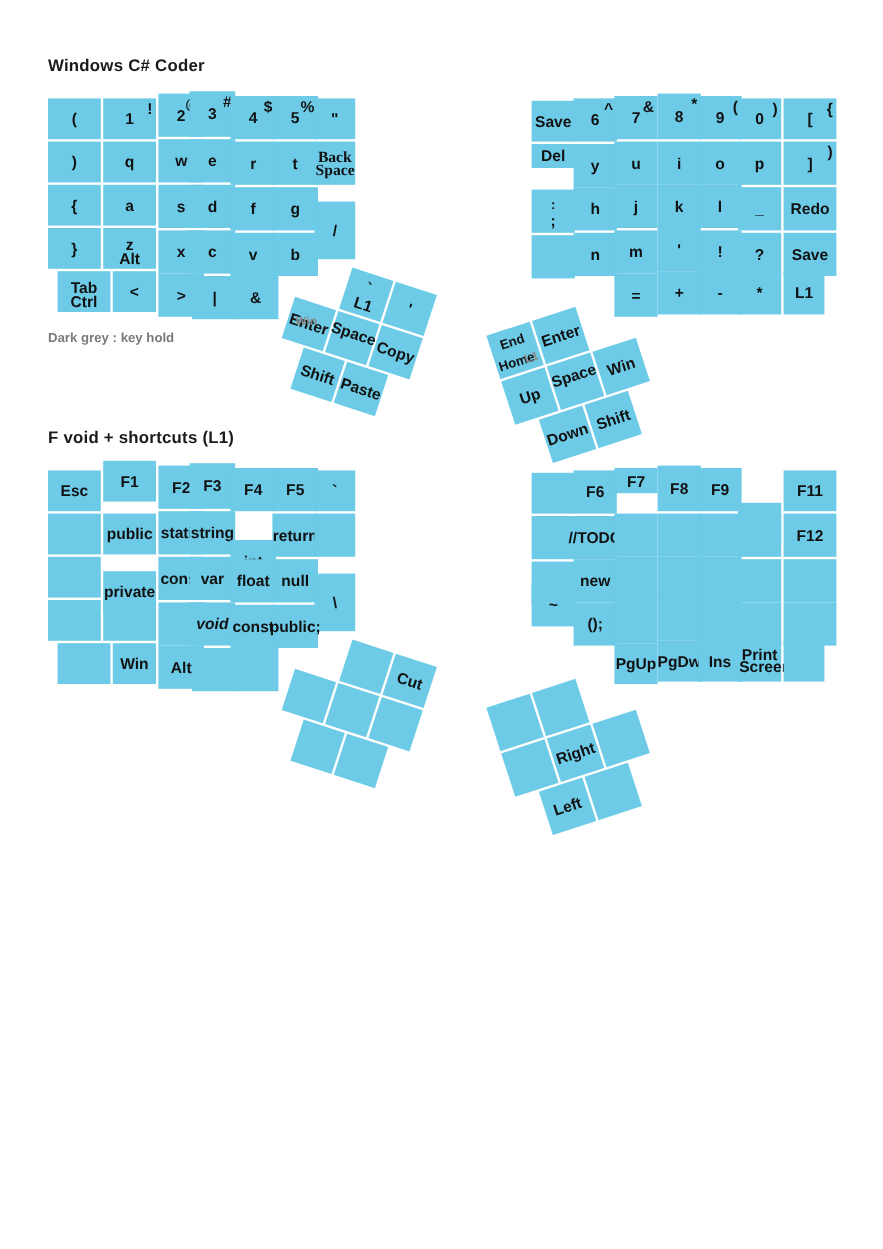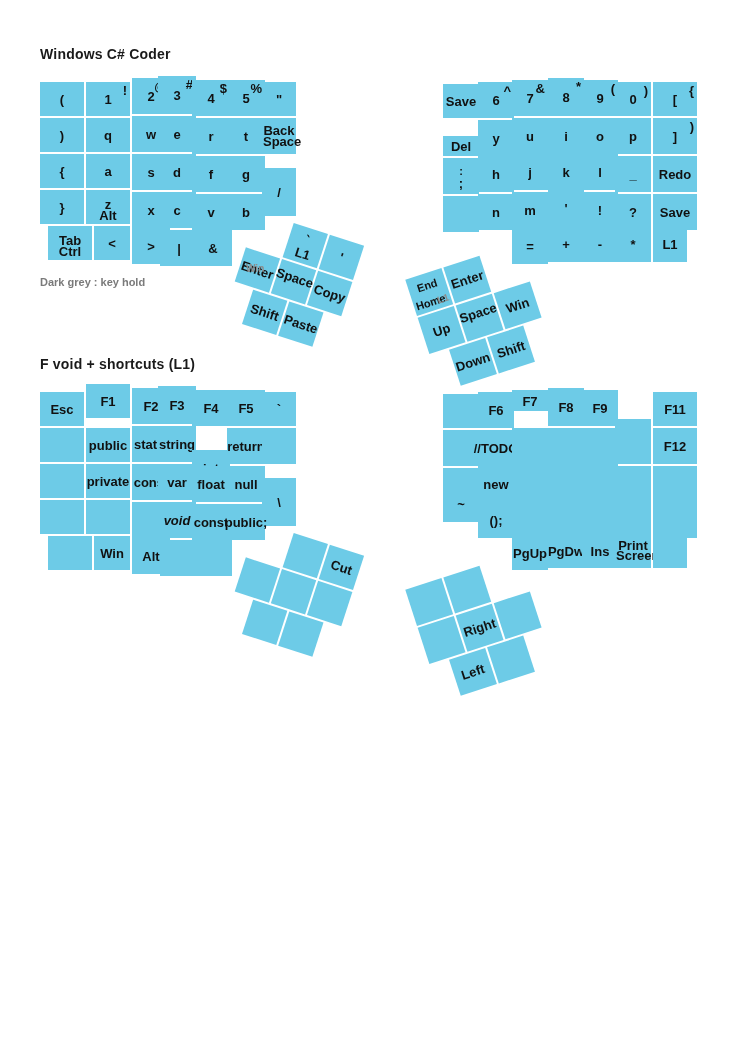--- a/index.html
+++ b/index.html
@@ -108,21 +108,21 @@
 <div class="key" style="left:158px;top:116px;width:38px;height:36px;">
   <span class="lbl c big">e</span>
 </div>
 <div class="key" style="left:192px;top:118px;width:38px;height:36px;">
   <span class="lbl c big">r</span>
 </div>
 <div class="key" style="left:227px;top:118px;width:38px;height:36px;">
   <span class="lbl c big">t</span>
 </div>
 <div class="key" style="left:262px;top:118px;width:34px;height:36px;">
-  <span class="lbl c small two-line" style="white-space:normal;width:32px;">Back Space</span>
+  <span class="lbl c small two-line" style="white-space:normal;width:32px;font-family:Liberation Serif, serif;">Back Space</span>
 </div>
 
 <div class="key" style="left:40px;top:154px;width:44px;height:34px;">
   <span class="lbl c big">{</span>
 </div>
 <div class="key" style="left:86px;top:154px;width:44px;height:34px;">
   <span class="lbl c big">a</span>
 </div>
 <div class="key" style="left:132px;top:154px;width:38px;height:36px;">
   <span class="lbl c big">s</span>
@@ -225,21 +225,21 @@
 </div>
 <div class="key" style="left:615px;top:82px;width:36px;height:34px;">
   <span class="lbl c big">0</span>
   <span class="lbl tr">)</span>
 </div>
 <div class="key" style="left:653px;top:82px;width:44px;height:34px;">
   <span class="lbl c big">[</span>
   <span class="lbl tr">{</span>
 </div>
 
-<div class="key" style="left:443px;top:136px;width:36px;height:20px;">
+<div class="key" style="left:443px;top:120px;width:36px;height:20px;">
   <span class="lbl c small">Del</span>
 </div>
 <div class="key" style="left:478px;top:120px;width:36px;height:36px;">
   <span class="lbl c big">y</span>
 </div>
 <div class="key" style="left:512px;top:118px;width:36px;height:36px;">
   <span class="lbl c big">u</span>
 </div>
 <div class="key" style="left:548px;top:118px;width:36px;height:36px;">
   <span class="lbl c big">i</span>
@@ -386,21 +386,21 @@
 <div class="key" style="left:227px;top:428px;width:38px;height:36px;">
   <span class="lbl c xsmall">return</span>
 </div>
 <div class="key" style="left:262px;top:428px;width:34px;height:36px;">
   <span class="lbl c xsmall"></span>
 </div>
 
 <div class="key" style="left:40px;top:464px;width:44px;height:34px;">
   <span class="lbl c xsmall"></span>
 </div>
-<div class="key" style="left:86px;top:464px;width:44px;height:34px;">
+<div class="key" style="left:86px;top:476px;width:44px;height:34px;">
   <span class="lbl c xsmall">private</span>
 </div>
 <div class="key" style="left:132px;top:464px;width:38px;height:36px;">
   <span class="lbl c xsmall">const</span>
 </div>
 <div class="key" style="left:158px;top:464px;width:38px;height:36px;">
   <span class="lbl c xsmall">var</span>
 </div>
 <div class="key" style="left:192px;top:466px;width:38px;height:36px;">
   <span class="lbl c xsmall">float</span>

